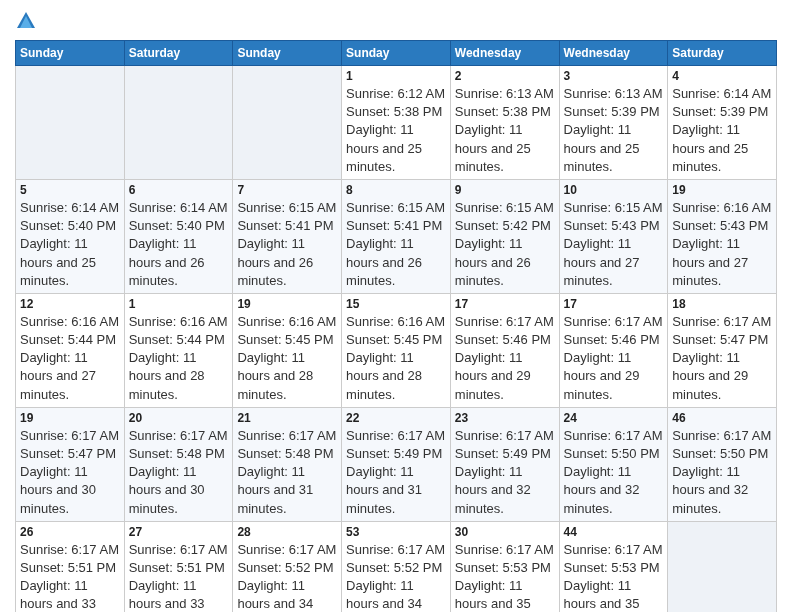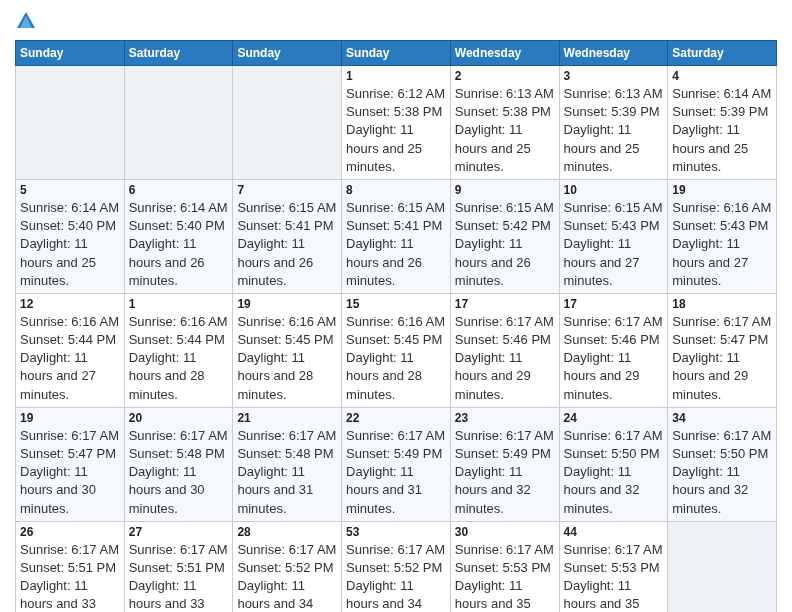--- a/index.html
+++ b/index.html
@@ -154,21 +154,21 @@
           <td><span class="day-num">17</span><span class="day-info">Sunrise: 6:17 AM<br>Sunset: 5:46 PM<br>Daylight: 11 hours and 29 minutes.</span></td>
           <td><span class="day-num">18</span><span class="day-info">Sunrise: 6:17 AM<br>Sunset: 5:47 PM<br>Daylight: 11 hours and 29 minutes.</span></td>
         </tr>
         <tr>
           <td><span class="day-num">19</span><span class="day-info">Sunrise: 6:17 AM<br>Sunset: 5:47 PM<br>Daylight: 11 hours and 30 minutes.</span></td>
           <td><span class="day-num">20</span><span class="day-info">Sunrise: 6:17 AM<br>Sunset: 5:48 PM<br>Daylight: 11 hours and 30 minutes.</span></td>
           <td><span class="day-num">21</span><span class="day-info">Sunrise: 6:17 AM<br>Sunset: 5:48 PM<br>Daylight: 11 hours and 31 minutes.</span></td>
           <td><span class="day-num">22</span><span class="day-info">Sunrise: 6:17 AM<br>Sunset: 5:49 PM<br>Daylight: 11 hours and 31 minutes.</span></td>
           <td><span class="day-num">23</span><span class="day-info">Sunrise: 6:17 AM<br>Sunset: 5:49 PM<br>Daylight: 11 hours and 32 minutes.</span></td>
           <td><span class="day-num">24</span><span class="day-info">Sunrise: 6:17 AM<br>Sunset: 5:50 PM<br>Daylight: 11 hours and 32 minutes.</span></td>
-          <td><span class="day-num">34</span><span class="day-info">Sunrise: 6:17 AM<br>Sunset: 5:50 PM<br>Daylight: 11 hours and 32 minutes.</span></td>
+          <td><span class="day-num">46</span><span class="day-info">Sunrise: 6:17 AM<br>Sunset: 5:50 PM<br>Daylight: 11 hours and 32 minutes.</span></td>
         </tr>
         <tr>
           <td><span class="day-num">26</span><span class="day-info">Sunrise: 6:17 AM<br>Sunset: 5:51 PM<br>Daylight: 11 hours and 33 minutes.</span></td>
           <td><span class="day-num">27</span><span class="day-info">Sunrise: 6:17 AM<br>Sunset: 5:51 PM<br>Daylight: 11 hours and 33 minutes.</span></td>
           <td><span class="day-num">28</span><span class="day-info">Sunrise: 6:17 AM<br>Sunset: 5:52 PM<br>Daylight: 11 hours and 34 minutes.</span></td>
           <td><span class="day-num">53</span><span class="day-info">Sunrise: 6:17 AM<br>Sunset: 5:52 PM<br>Daylight: 11 hours and 34 minutes.</span></td>
           <td><span class="day-num">30</span><span class="day-info">Sunrise: 6:17 AM<br>Sunset: 5:53 PM<br>Daylight: 11 hours and 35 minutes.</span></td>
           <td><span class="day-num">44</span><span class="day-info">Sunrise: 6:17 AM<br>Sunset: 5:53 PM<br>Daylight: 11 hours and 35 minutes.</span></td>
           <td class="empty-cell"></td>
         </tr>

